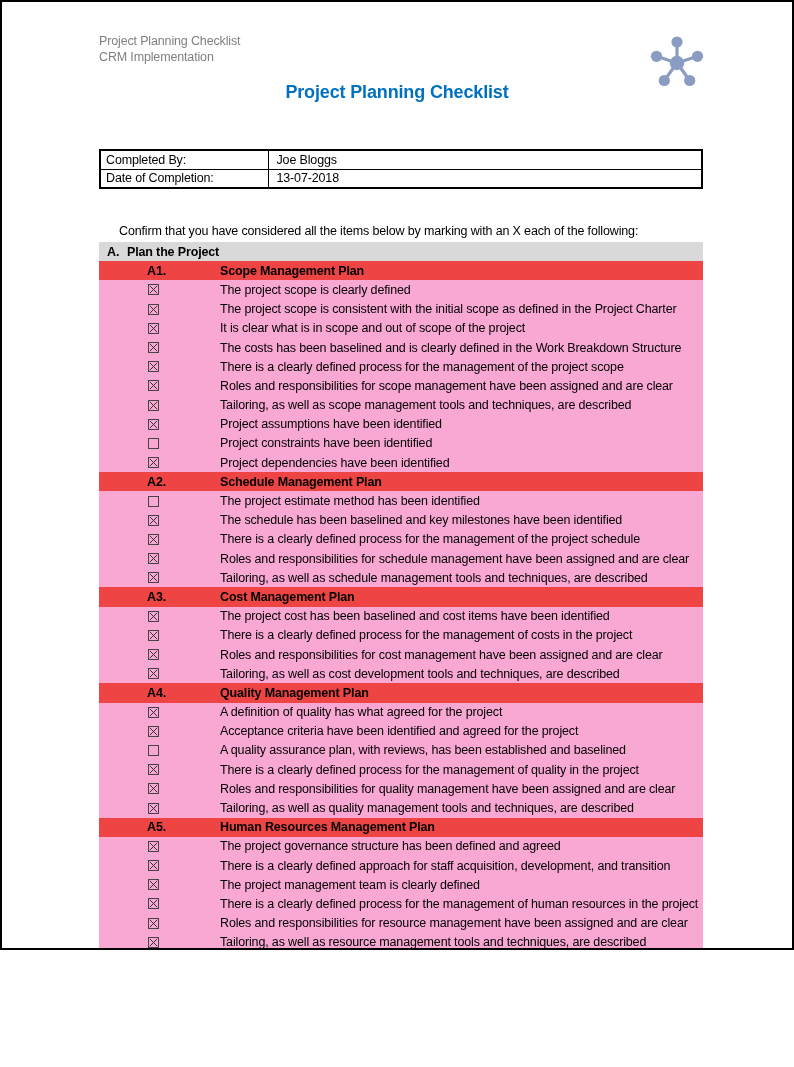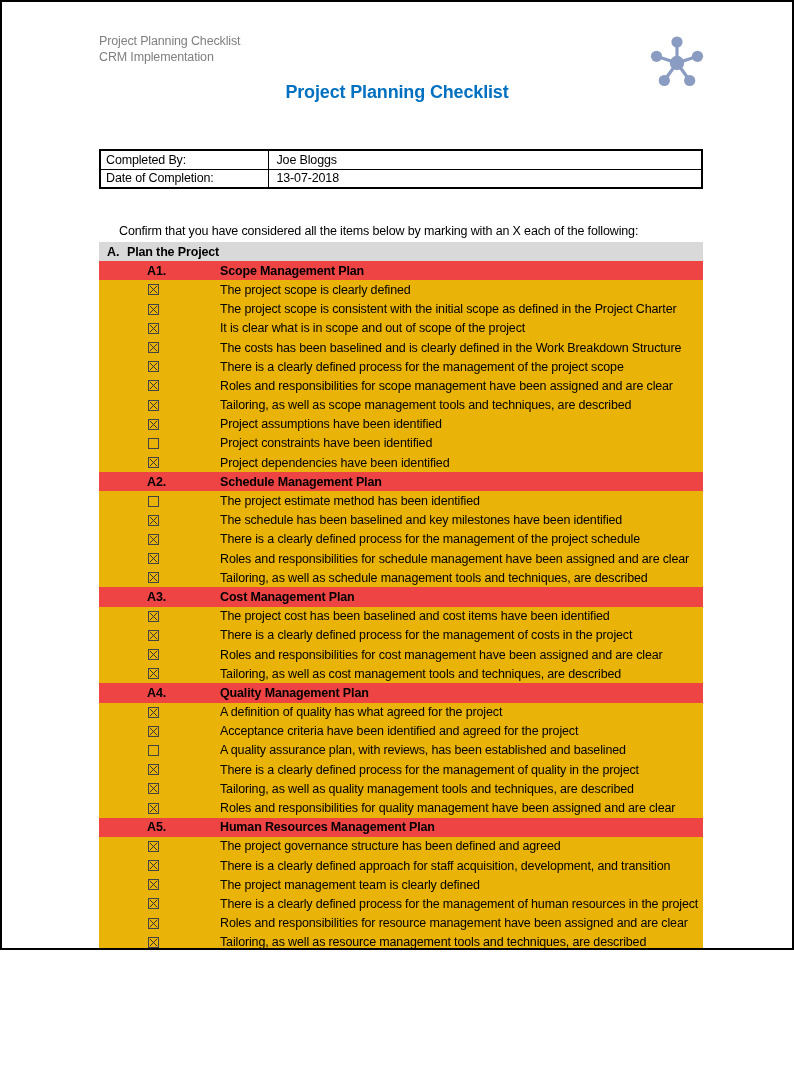--- a/index.html
+++ b/index.html
@@ -69,21 +69,21 @@
   .checklist {
     position: absolute;
     left: 97px; top: 240px;
     width: 604px;
     font-size: 12.5px;
   }
   .row {
     display: flex;
     align-items: center;
     height: 19.2px;
-    background: #eab308;
+    background: #f9a8d4;
   }
   .row.section { background: #d9d9d9; font-weight: bold; }
   .row.section .letter { margin-left: 8px; width: 20px; }
   .row.subhead { background: #ef4444; font-weight: bold; }
   .row .code { margin-left: 48px; width: 73px; }
   .row .cb {
     margin-left: 49px;
     width: 11px; height: 11px;
     border: 1px solid #444;
     display: inline-flex;
@@ -299,21 +299,21 @@
             </svg>
           </span>
           <span class="itemtext">Roles and responsibilities for cost management have been assigned and are clear</span>
         </div>
         <div class="row item">
           <span class="cb">
             <svg viewBox="0 0 9 9">
               <path d="M0.8 0.8 L8.2 8.2 M8.2 0.8 L0.8 8.2" stroke="#333" stroke-width="1" fill="none"></path>
             </svg>
           </span>
-          <span class="itemtext">Tailoring, as well as cost management tools and techniques, are described</span>
+          <span class="itemtext">Tailoring, as well as cost development tools and techniques, are described</span>
         </div>
         <div class="row subhead">
           <span class="code">A4.</span>
           <span>Quality Management Plan</span>
         </div>
         <div class="row item">
           <span class="cb">
             <svg viewBox="0 0 9 9">
               <path d="M0.8 0.8 L8.2 8.2 M8.2 0.8 L0.8 8.2" stroke="#333" stroke-width="1" fill="none"></path>
             </svg>
@@ -339,29 +339,29 @@
             </svg>
           </span>
           <span class="itemtext">There is a clearly defined process for the management of quality in the project</span>
         </div>
         <div class="row item">
           <span class="cb">
             <svg viewBox="0 0 9 9">
               <path d="M0.8 0.8 L8.2 8.2 M8.2 0.8 L0.8 8.2" stroke="#333" stroke-width="1" fill="none"></path>
             </svg>
           </span>
+          <span class="itemtext">Roles and responsibilities for quality management have been assigned and are clear</span>
+        </div>
+        <div class="row item">
+          <span class="cb">
+            <svg viewBox="0 0 9 9">
+              <path d="M0.8 0.8 L8.2 8.2 M8.2 0.8 L0.8 8.2" stroke="#333" stroke-width="1" fill="none"></path>
+            </svg>
+          </span>
           <span class="itemtext">Tailoring, as well as quality management tools and techniques, are described</span>
-        </div>
-        <div class="row item">
-          <span class="cb">
-            <svg viewBox="0 0 9 9">
-              <path d="M0.8 0.8 L8.2 8.2 M8.2 0.8 L0.8 8.2" stroke="#333" stroke-width="1" fill="none"></path>
-            </svg>
-          </span>
-          <span class="itemtext">Roles and responsibilities for quality management have been assigned and are clear</span>
         </div>
         <div class="row subhead">
           <span class="code">A5.</span>
           <span>Human Resources Management Plan</span>
         </div>
         <div class="row item">
           <span class="cb">
             <svg viewBox="0 0 9 9">
               <path d="M0.8 0.8 L8.2 8.2 M8.2 0.8 L0.8 8.2" stroke="#333" stroke-width="1" fill="none"></path>
             </svg>

